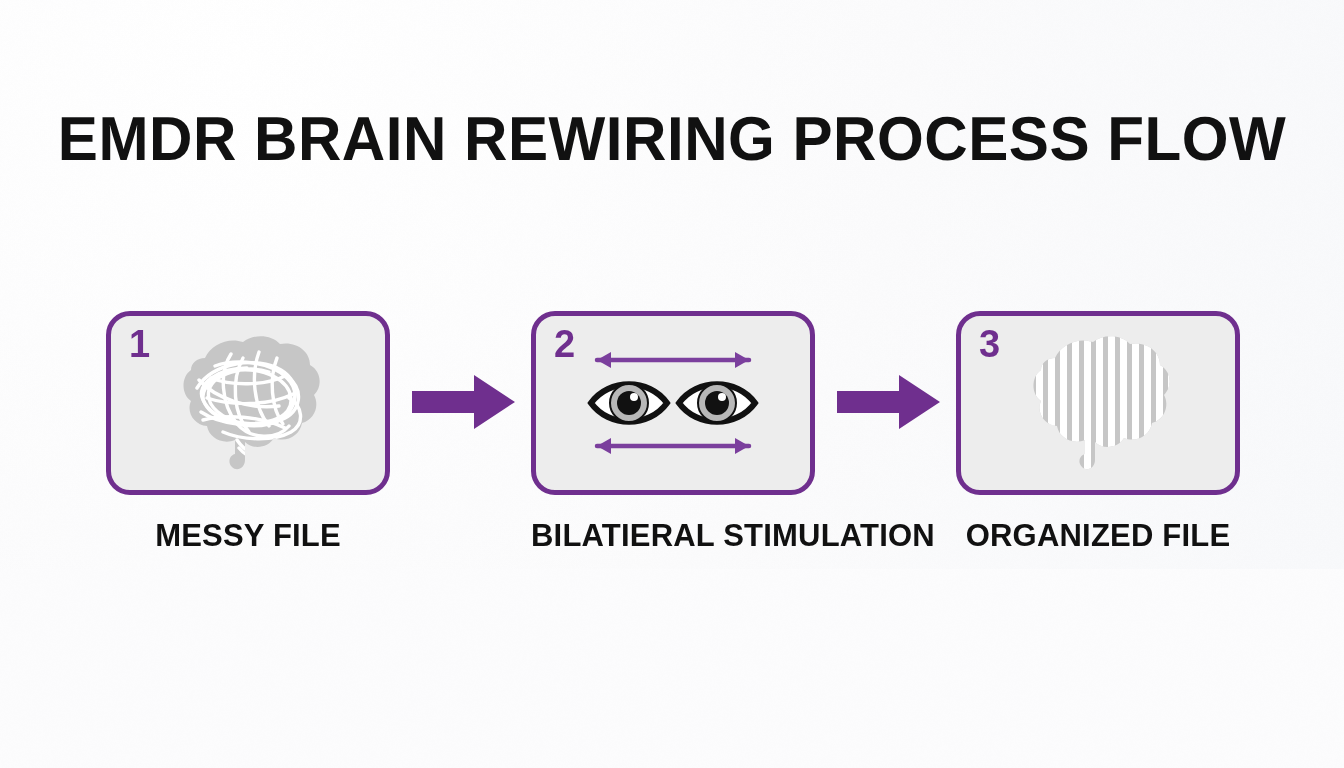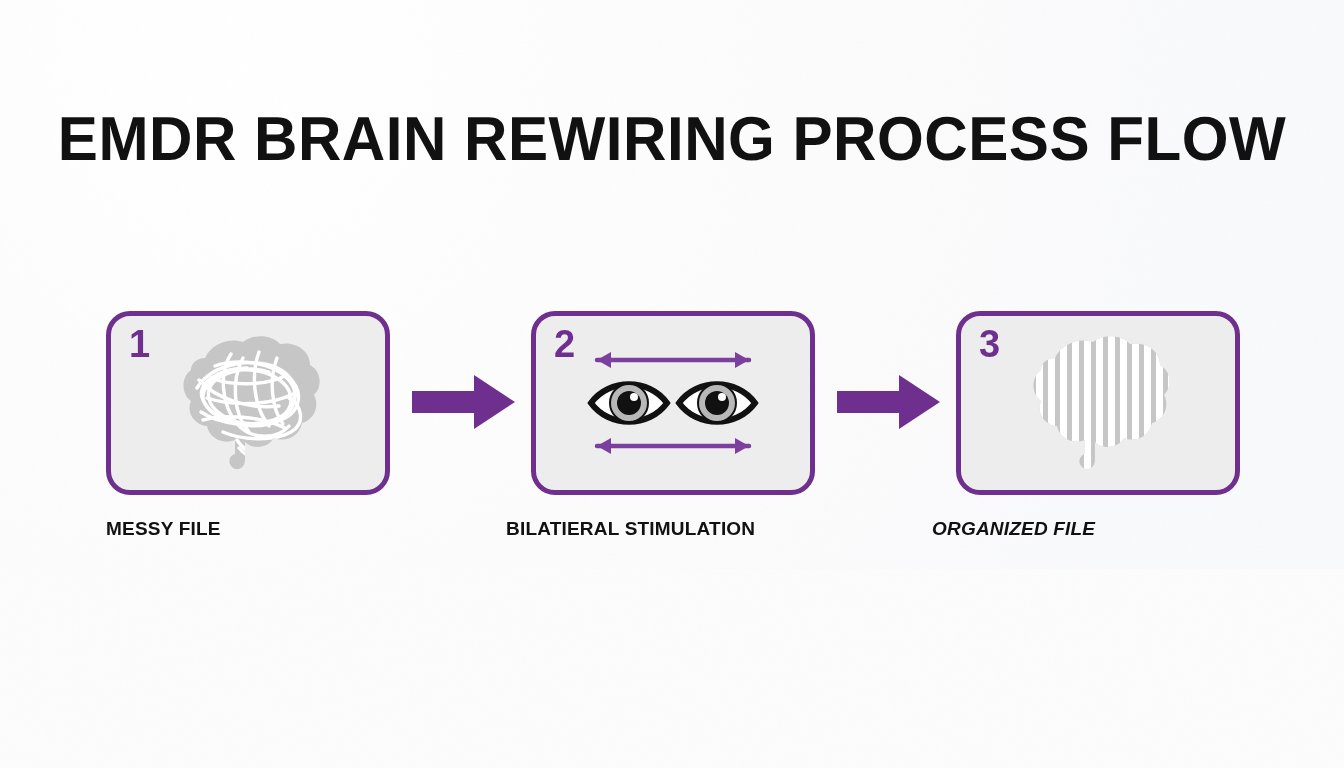--- a/index.html
+++ b/index.html
@@ -103,31 +103,31 @@
   }
   .connector.a1 { left: 306px; }
   .connector.a2 { left: 731px; }
   .connector svg { display: block; }
 
   
   .caption {
     position: absolute;
     top: 518px;
     width: 284px;
-    text-align: left;
+    text-align: center;
     font-family: "Liberation Sans Narrow", "Liberation Sans", sans-serif;
     font-weight: 700;
-    font-size: 19px;
+    font-size: 31px;
     letter-spacing: .2px;
     color: #111111;
     white-space: nowrap;
   }
   .caption.k1 { left: 106px; }
-  .caption.k2 { left: 506px; }
-  .caption.k3 { left: 932px; font-style: italic; }
+  .caption.k2 { left: 531px; }
+  .caption.k3 { left: 956px; }
 </style>
 </head>
 <body>
 
 <div id="canvas">
 
   <svg id="noise" width="1344" height="768" aria-hidden="true">
     <defs>
       <filter id="grain">
         <feTurbulence type="fractalNoise" baseFrequency="0.85" numOctaves="3" stitchTiles="stitch"></feTurbulence>

